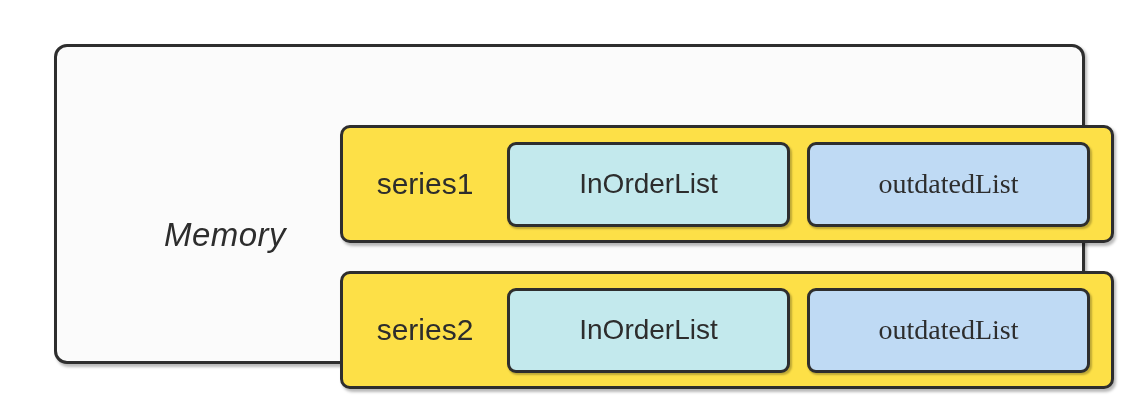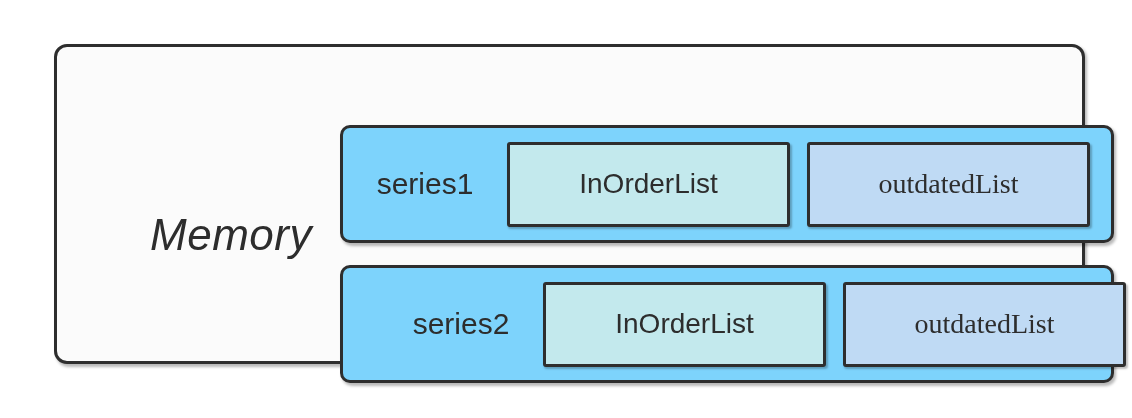--- a/index.html
+++ b/index.html
@@ -14,54 +14,54 @@
     position: absolute;
     left: 54px; top: 44px;
     width: 1031px; height: 320px;
     background: #fbfbfb;
     border: 3.5px solid #2e2e2e;
     border-radius: 13px;
     box-shadow: 2px 2.5px 3px rgba(0,0,0,0.28);
   }
   .title {
     position: absolute;
-    left: 63px; top: 163px;
+    left: 57px; top: 163px;
     width: 222px;
     text-align: center;
-    font-size: 44px;
+    font-size: 33px;
     line-height: 49px;
     font-style: italic;
     color: #2d2d2d;
     letter-spacing: 0.5px;
   }
   .row {
     position: absolute;
     left: 283px;
     width: 774px; height: 118px;
-    background: #7dd3fc;
+    background: #fde047;
     border: 3.5px solid #2e2e2e;
     border-radius: 10px;
     box-shadow: 2px 2.5px 3px rgba(0,0,0,0.28);
     display: flex;
     align-items: center;
   }
   .row-1 { top: 78px; }
-  .row-2 { top: 218px; padding-left: 36px; }
+  .row-2 { top: 224px; }
   .row-label {
     flex: none;
     width: 164px;
     text-align: center;
     font-size: 30px;
     color: #2d2d2d;
   }
   .cell {
     flex: none;
     width: 283px; height: 85px;
     border: 3.5px solid #2e2e2e;
-    border-radius: 3px;
+    border-radius: 9px;
     box-shadow: 1.5px 2px 2px rgba(0,0,0,0.25);
     display: flex;
     align-items: center;
     justify-content: center;
     font-size: 28px;
     color: #2d2d2d;
   }
   .cell + .cell { margin-left: 17px; font-family: Liberation Serif, serif; }
   .cell-inorder  { background: #c3e9ed; }
   .cell-outdated { background: #bfdaf4; }

